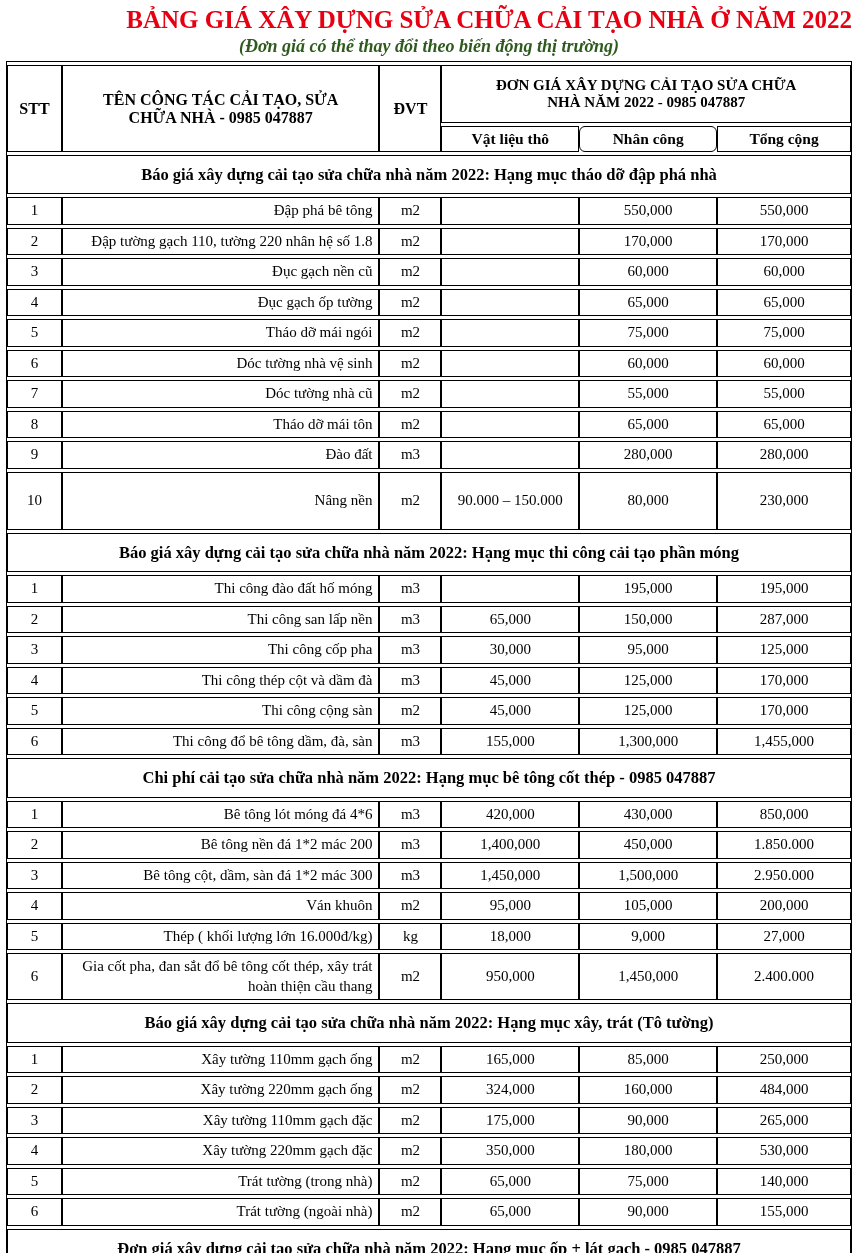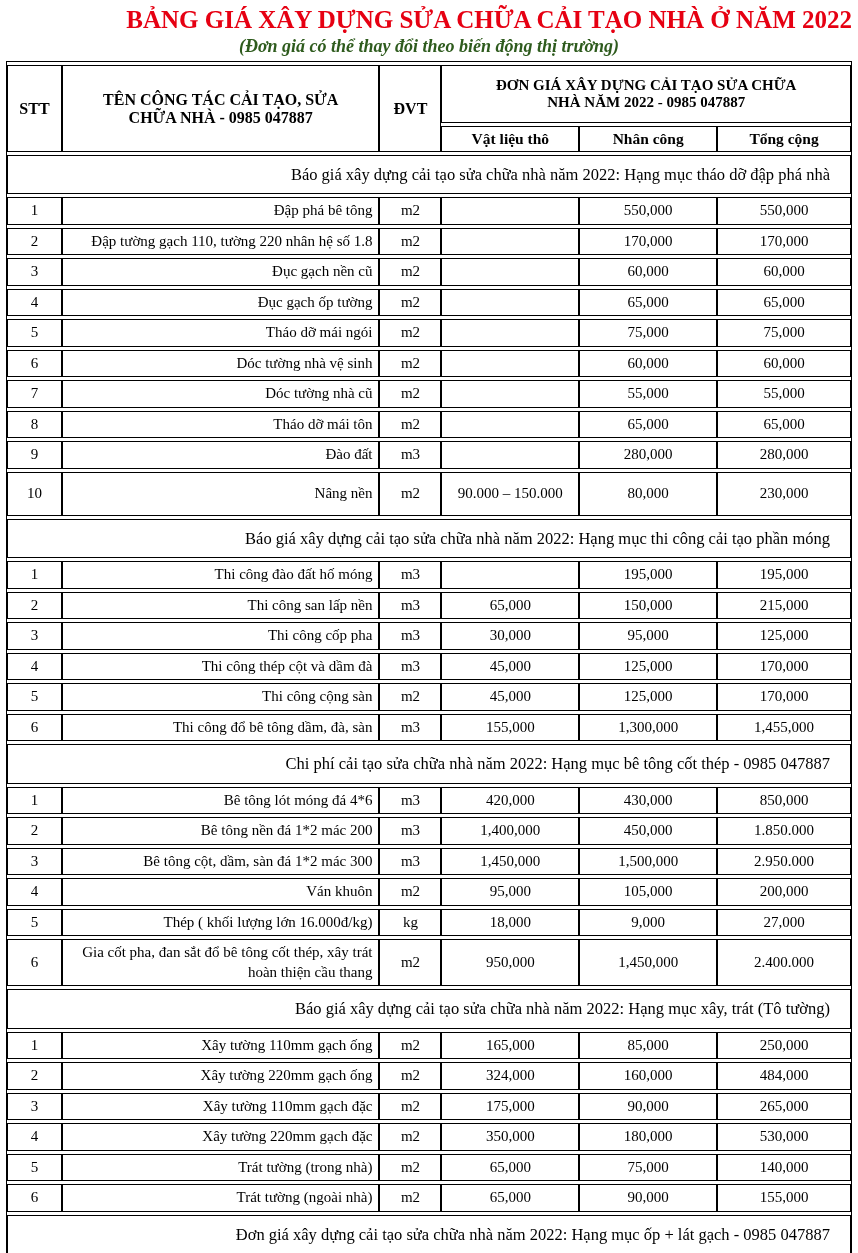--- a/index.html
+++ b/index.html
@@ -50,36 +50,36 @@
     font-weight:bold;
     text-align:center;
     padding:2px 6px;
   }
   th.h-stt{width:55px;}
   th.h-name{width:318px;padding:2px 34px;}
   th.h-dvt{width:62px;}
   th.h-group{height:58px;padding:2px 45px;font-size:15px;}
   tr.subhead th{height:26px;font-size:15.5px;padding:1px 8px;}
   th.h-vlt{width:138px;}
-  th.h-nc{width:138px;}
+  th.h-nc{width:138px;border-radius:6px;}
   th.h-tc{width:134px;margin-top:30px;}
   td.section-cell{
     font-size:16.5px;
-    font-weight:normal;
-    text-align:right;
+    font-weight:bold;
+    text-align:center;
     padding:8px 20px;
   }
   tbody td{
     font-size:15px;
     padding:3px 6px;
     text-align:center;
     line-height:1.3;
   }
   tbody td.c1{text-align:right;}
-  tr.tall-row td{height:44px;}
+  tr.tall-row td{height:58px;}
 </style>
 </head>
 <body>
 
 <div class="page">
   <div class="page-title">BẢNG GIÁ XÂY DỰNG SỬA CHỮA CẢI TẠO NHÀ Ở NĂM 2022</div>
   <div class="page-subtitle">(Đơn giá có thể thay đổi theo biến động thị trường)</div>
 
   <table class="price-table">
     <thead>
@@ -189,21 +189,21 @@
           <td class="c3"></td>
           <td class="c4">195,000</td>
           <td class="c5">195,000</td>
         </tr>
         <tr>
           <td class="c0">2</td>
           <td class="c1">Thi công san lấp nền</td>
           <td class="c2">m3</td>
           <td class="c3">65,000</td>
           <td class="c4">150,000</td>
-          <td class="c5">215,000</td>
+          <td class="c5">287,000</td>
         </tr>
         <tr>
           <td class="c0">3</td>
           <td class="c1">Thi công cốp pha</td>
           <td class="c2">m3</td>
           <td class="c3">30,000</td>
           <td class="c4">95,000</td>
           <td class="c5">125,000</td>
         </tr>
         <tr>

